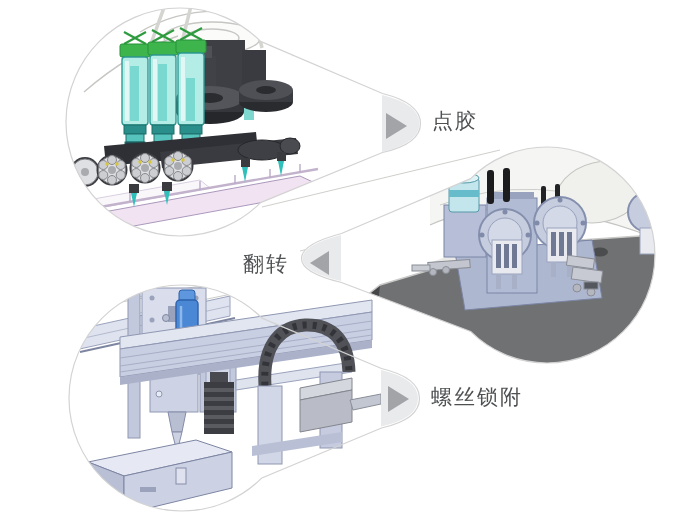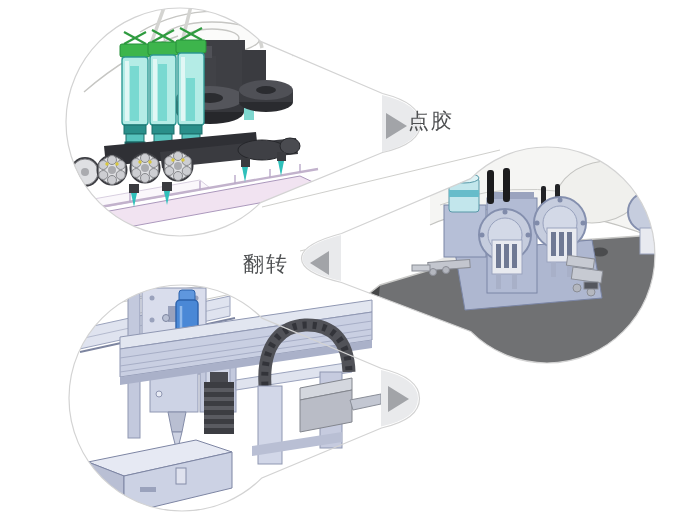--- a/index.html
+++ b/index.html
@@ -369,15 +369,16 @@
       <polygon points="300,388 352,378 352,390 300,400" fill="#d4d7de" stroke="#83868e"></polygon>
       <polygon points="300,400 352,390 352,422 300,432" fill="#b9bcc6" stroke="#83868e"></polygon>
       <polygon points="350,400 381,394 381,404 353,410" fill="#c3c7d2" stroke="#8a8e98"></polygon>
     </g>
     <path d="M 381 370 Q 418 378.5 418 398.5 Q 418 418.5 381 426.5 Z" fill="#e9eaec"></path>
     <path d="M 261.9 318.1 L 381.5 368.5 Q 419.5 377.5 419.5 398.5 Q 419.5 419.5 381.5 428 L 261.9 477.9 A 113 113 0 1 1 261.9 318.1 Z" fill="none" stroke="#d3d3d3" stroke-width="1.2"></path>
     <polygon points="388,386 388,412 409,399" fill="#a2a4a8"></polygon>
   </g>
 </svg>
 
-  <div class="step-label" style="left:408px;top:109px;">点胶</div>
+  <div class="step-label" style="left:432px;top:109px;">点胶</div>
   <div class="step-label" style="left:243px;top:252px;">翻转</div>
+  <div class="step-label" style="left:431px;top:385px;">螺丝锁附</div>
 </div>
 
 </body></html>

